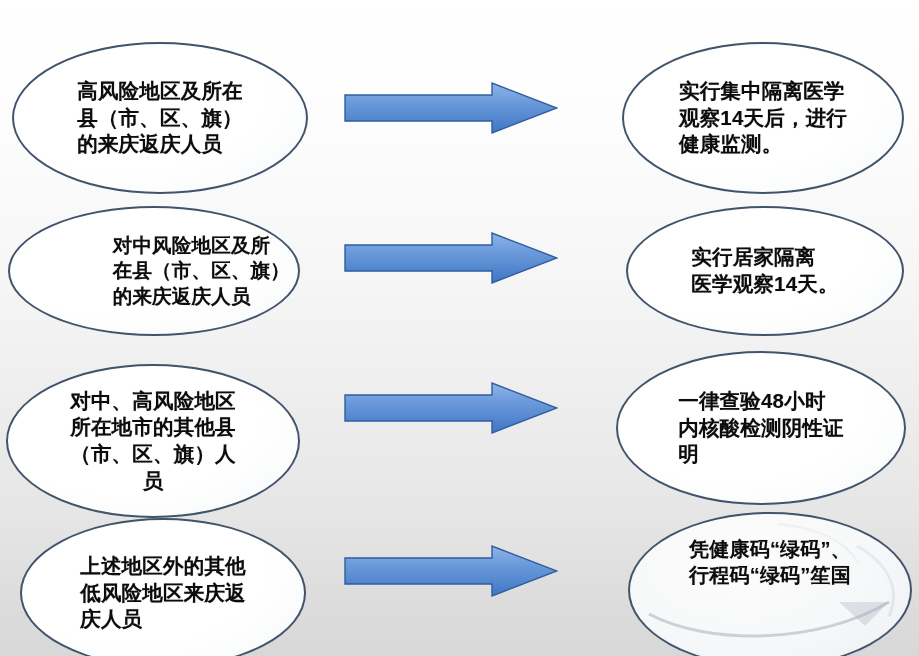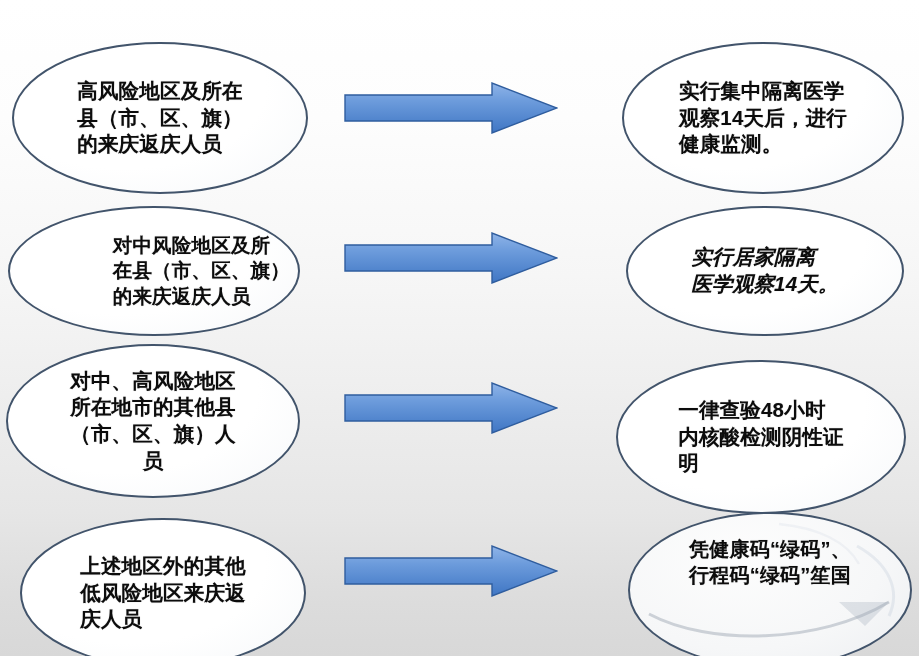--- a/index.html
+++ b/index.html
@@ -112,48 +112,48 @@
           <linearGradient id="ag2" x1="0" y1="0" x2="0" y2="1">
             <stop offset="0%" stop-color="#8fb4e8"></stop>
             <stop offset="35%" stop-color="#6d9cdc"></stop>
             <stop offset="100%" stop-color="#3f76c4"></stop>
           </linearGradient>
         </defs>
         <polygon points="1,13 148,13 148,1 213,26 148,51 148,39 1,39" fill="url(#ag2)" stroke="#2f5d9e" stroke-width="1.4"></polygon>
       </svg>
     </div>
 
-    <div class="ellipse" style="left:626px; top:206px; width:278px; height:130px;font-style:italic;">
+    <div class="ellipse" style="left:626px; top:206px; width:278px; height:130px;">
       <span class="txt">实行居家隔离
 医学观察14天。</span>
     </div>
   </div>
 
   <div class="row" style="top:0;">
-    <div class="ellipse" style="left:6px; top:344px; width:294px; height:154px;">
+    <div class="ellipse" style="left:6px; top:364px; width:294px; height:154px;">
       <span class="txt center">对中、高风险地区
 所在地市的其他县
 （市、区、旗）人
 员</span>
     </div>
 
     <div class="arrow" style="left:344px; top:382px; width:214px; height:52px;">
       <svg width="214" height="52" viewBox="0 0 214 52">
         <defs>
           <linearGradient id="ag3" x1="0" y1="0" x2="0" y2="1">
             <stop offset="0%" stop-color="#8fb4e8"></stop>
             <stop offset="35%" stop-color="#6d9cdc"></stop>
             <stop offset="100%" stop-color="#3f76c4"></stop>
           </linearGradient>
         </defs>
         <polygon points="1,13 148,13 148,1 213,26 148,51 148,39 1,39" fill="url(#ag3)" stroke="#2f5d9e" stroke-width="1.4"></polygon>
       </svg>
     </div>
 
-    <div class="ellipse" style="left:616px; top:360px; width:290px; height:154px;">
+    <div class="ellipse" style="left:616px; top:351px; width:290px; height:154px;">
       <span class="txt">一律查验48小时
 内核酸检测阴性证
 明</span>
     </div>
   </div>
 
   <div class="row" style="top:0;">
     <div class="ellipse" style="left:20px; top:518px; width:286px; height:150px;">
       <span class="txt">上述地区外的其他
 低风险地区来庆返

